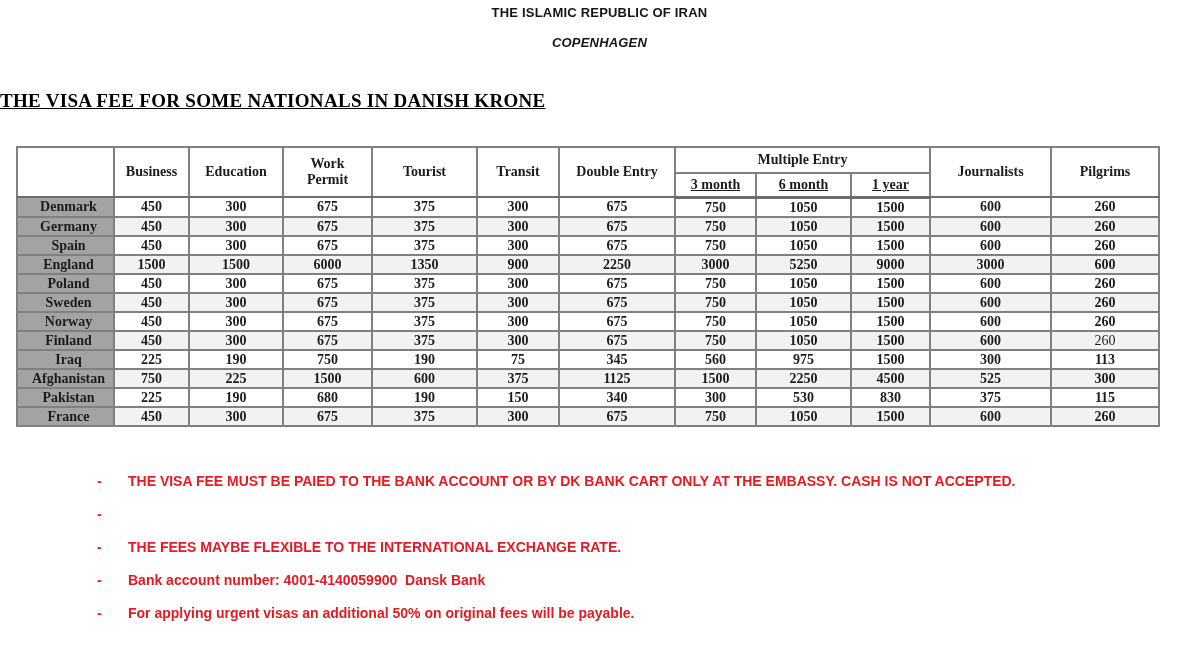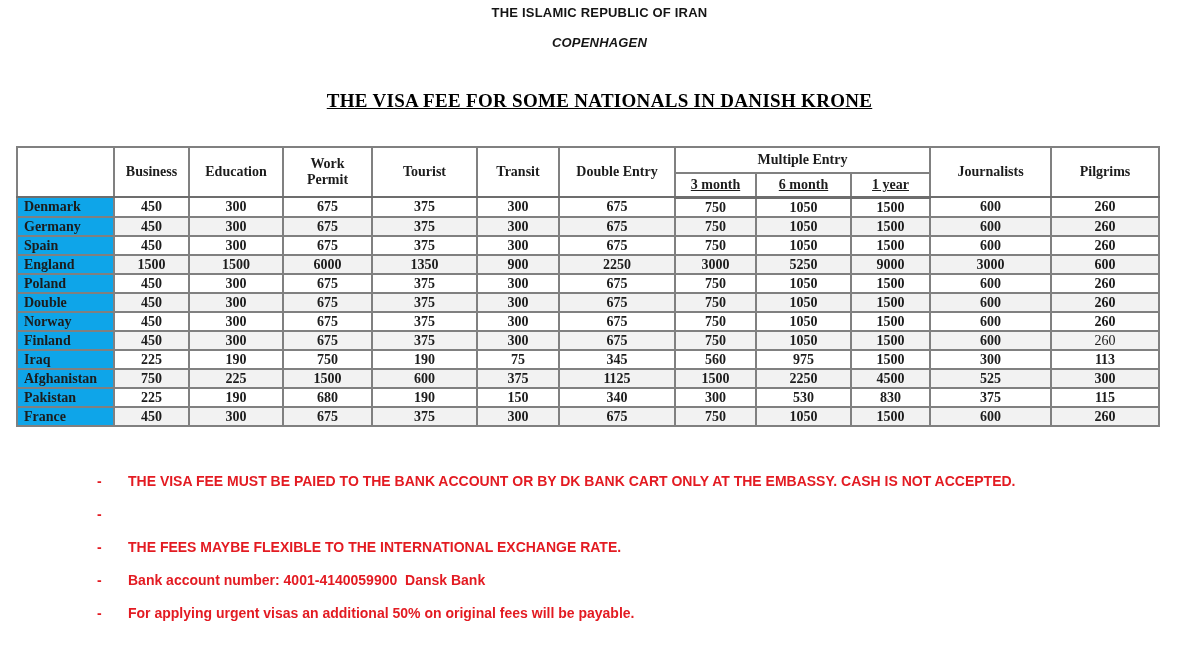--- a/index.html
+++ b/index.html
@@ -16,21 +16,21 @@
     position:absolute; left:0; width:100%;
     text-align:center;
     font-family:"Liberation Sans", sans-serif;
     font-weight:bold; font-size:13px; color:#151515;
     letter-spacing:0.2px;
   }
   .org-line  { top:5px; }
   .city-line { top:35px;font-style:italic; }
   .main-title {
     position:absolute; top:90px; left:0; width:100%;
-    text-align:center;
+    text-align:left;
     font-family:"Liberation Serif", serif;
     font-weight:bold; font-size:19px; color:#000;
     text-decoration:underline;
     letter-spacing:0.3px;
   }
   table.fees {
     position:absolute; top:146px; left:16px;
     width:1142px;
     border-collapse:collapse;
     table-layout:fixed;
@@ -45,22 +45,22 @@
     overflow:hidden;
   }
   thead th { background:#ffffff; height:26px; }
   thead tr.sub th { height:24px;text-decoration:underline; }
   th.corner { border:none; background:transparent; }
   thead th .wrap-narrow { display:inline-block; max-width:62px; line-height:1.15; }
   thead tr.top th { border-bottom-width:2px; }
   thead tr.sub th, thead th[rowspan] { border-bottom:3px solid #6d6d6d; }
   tbody td { height:17px; line-height:17px; }
   tbody td.country {
-    background:#0ea5e9;
-    text-align:left;
+    background:#a3a3a3;
+    text-align:center;
     padding-left:6px;
   }
   tbody tr:nth-child(even) td:not(.country) { background:#f2f2f2; }
   tbody tr:nth-child(odd)  td:not(.country) { background:#ffffff; }
   tbody td.light { font-weight:normal; }
   table.fees { border:2px solid #6d6d6d; }
   .notes {
     position:absolute; top:473px; left:97px;
     display:flex; flex-direction:column; gap:17px;
   }
@@ -181,21 +181,21 @@
           <td>375</td>
           <td>300</td>
           <td>675</td>
           <td>750</td>
           <td>1050</td>
           <td>1500</td>
           <td>600</td>
           <td>260</td>
         </tr>
         <tr>
-          <td class="country">Double</td>
+          <td class="country">Sweden</td>
           <td>450</td>
           <td>300</td>
           <td>675</td>
           <td>375</td>
           <td>300</td>
           <td>675</td>
           <td>750</td>
           <td>1050</td>
           <td>1500</td>
           <td>600</td>

